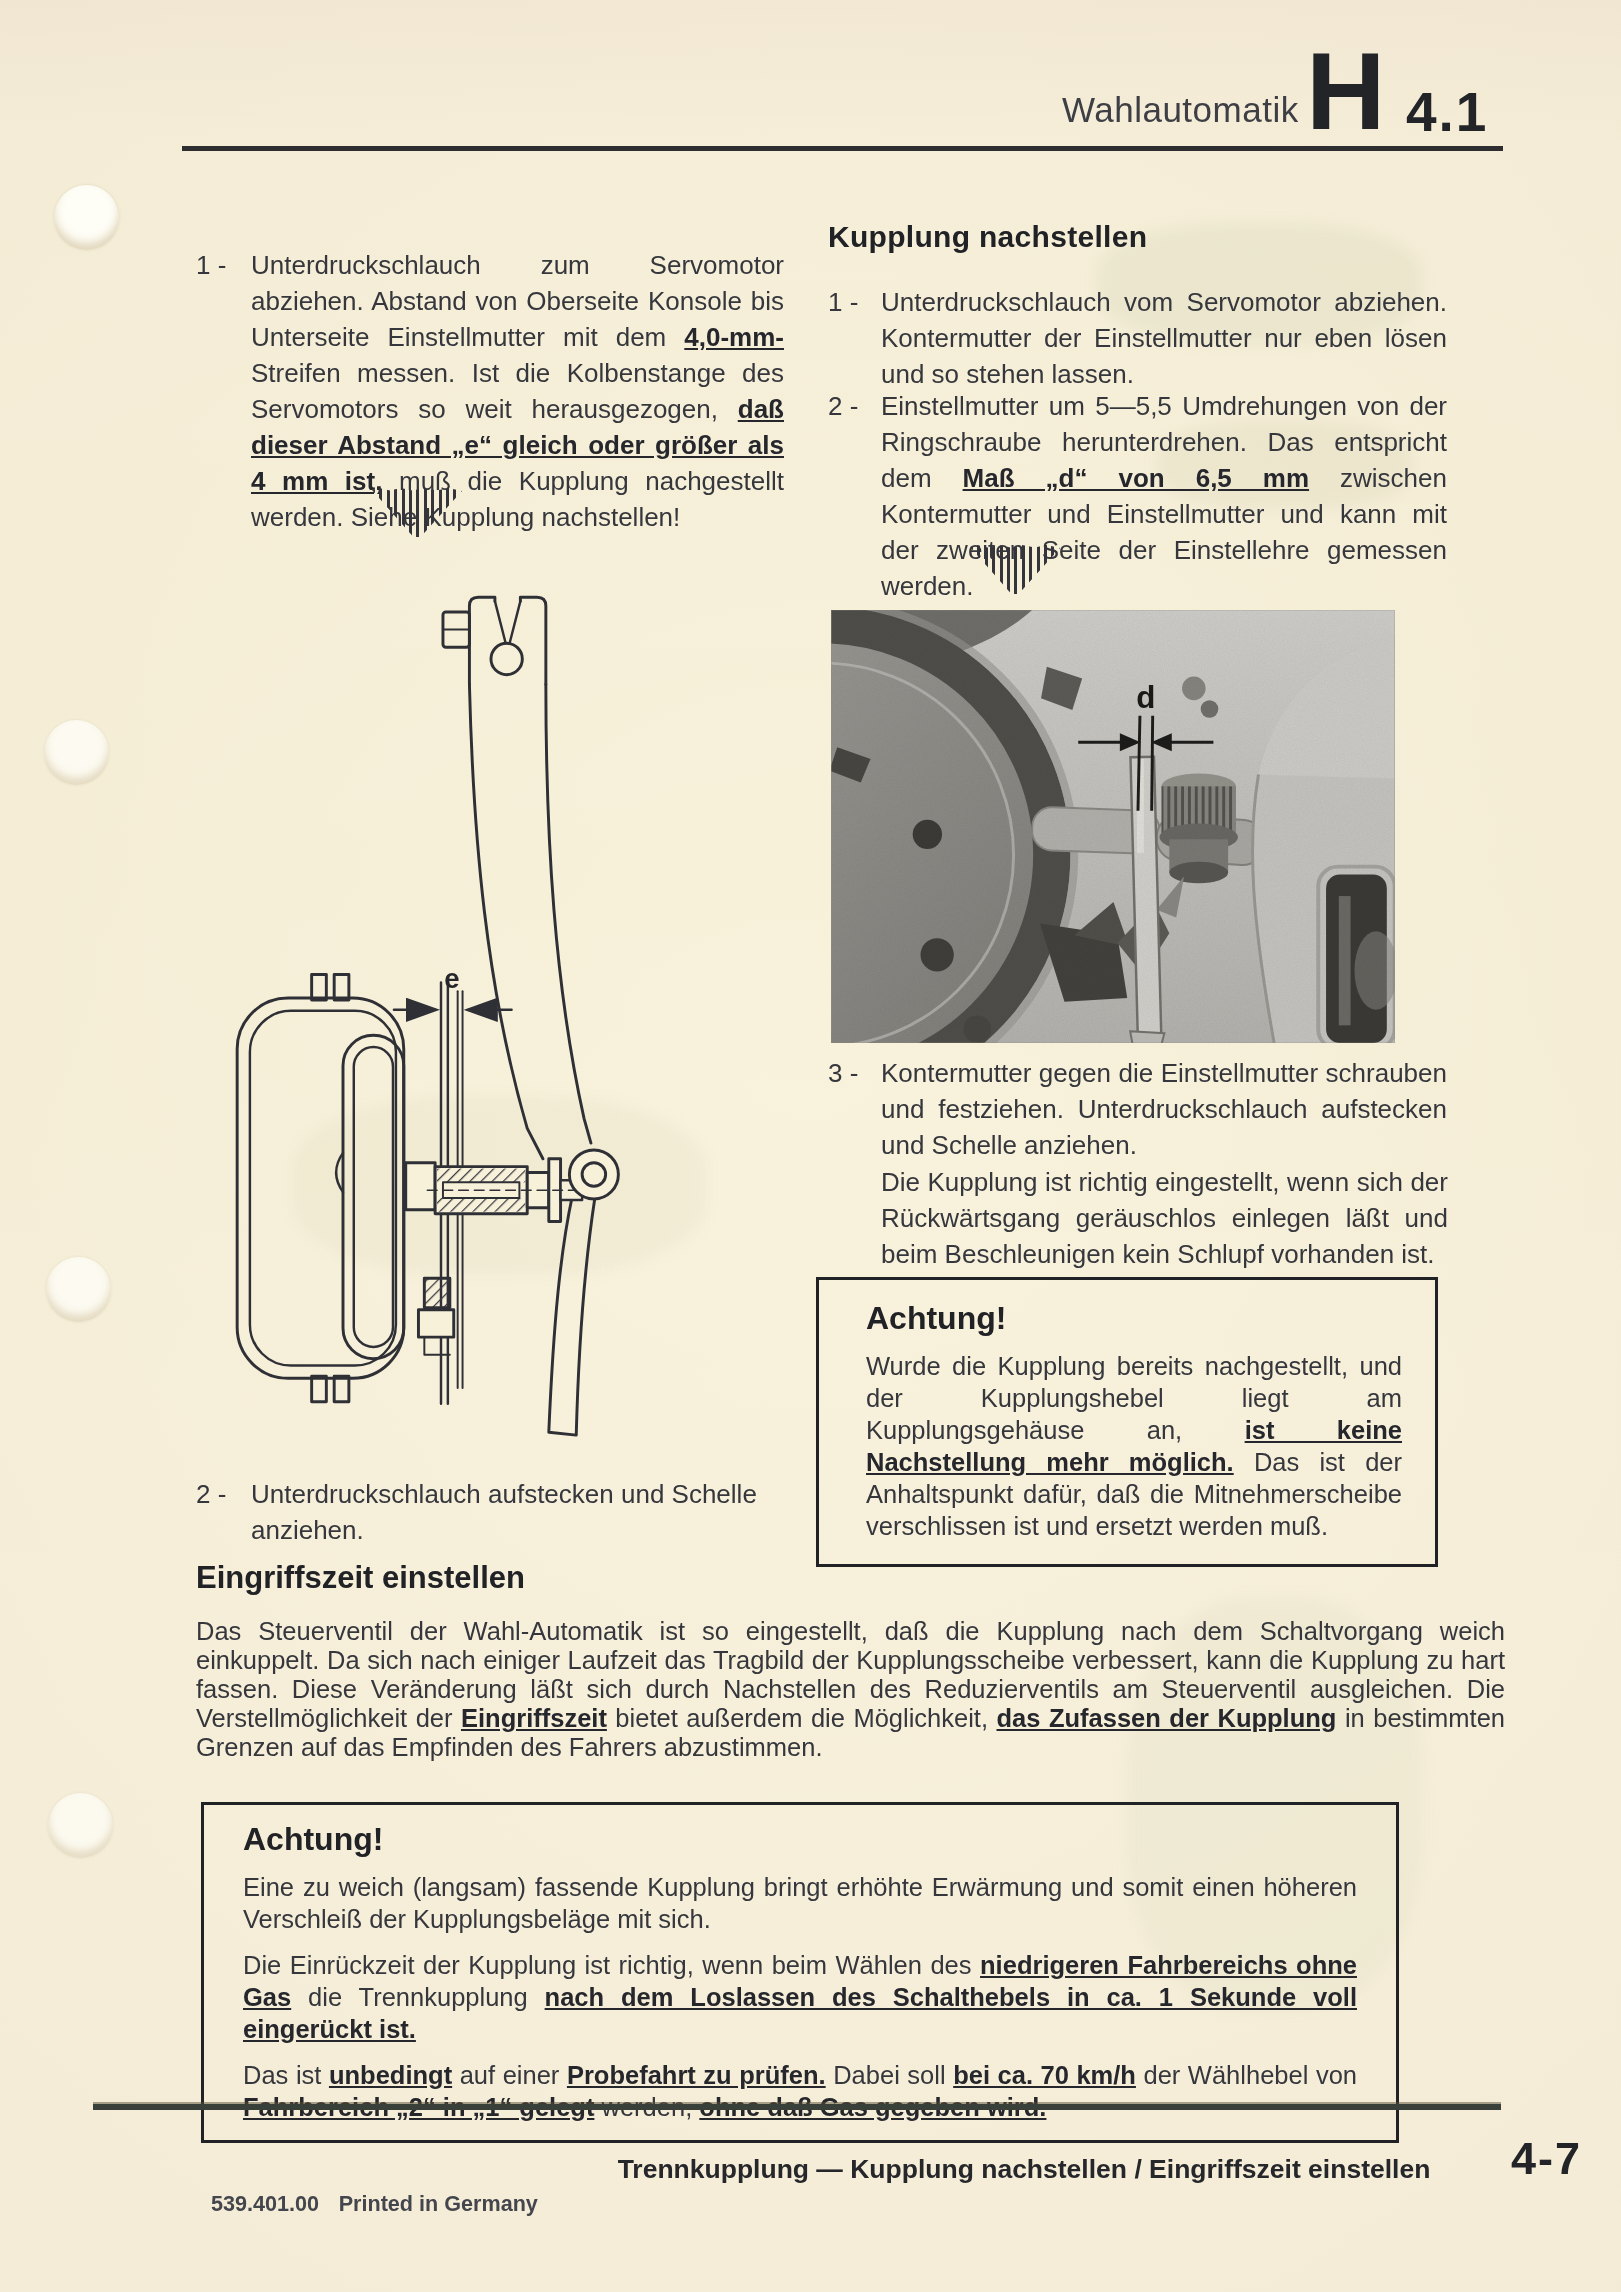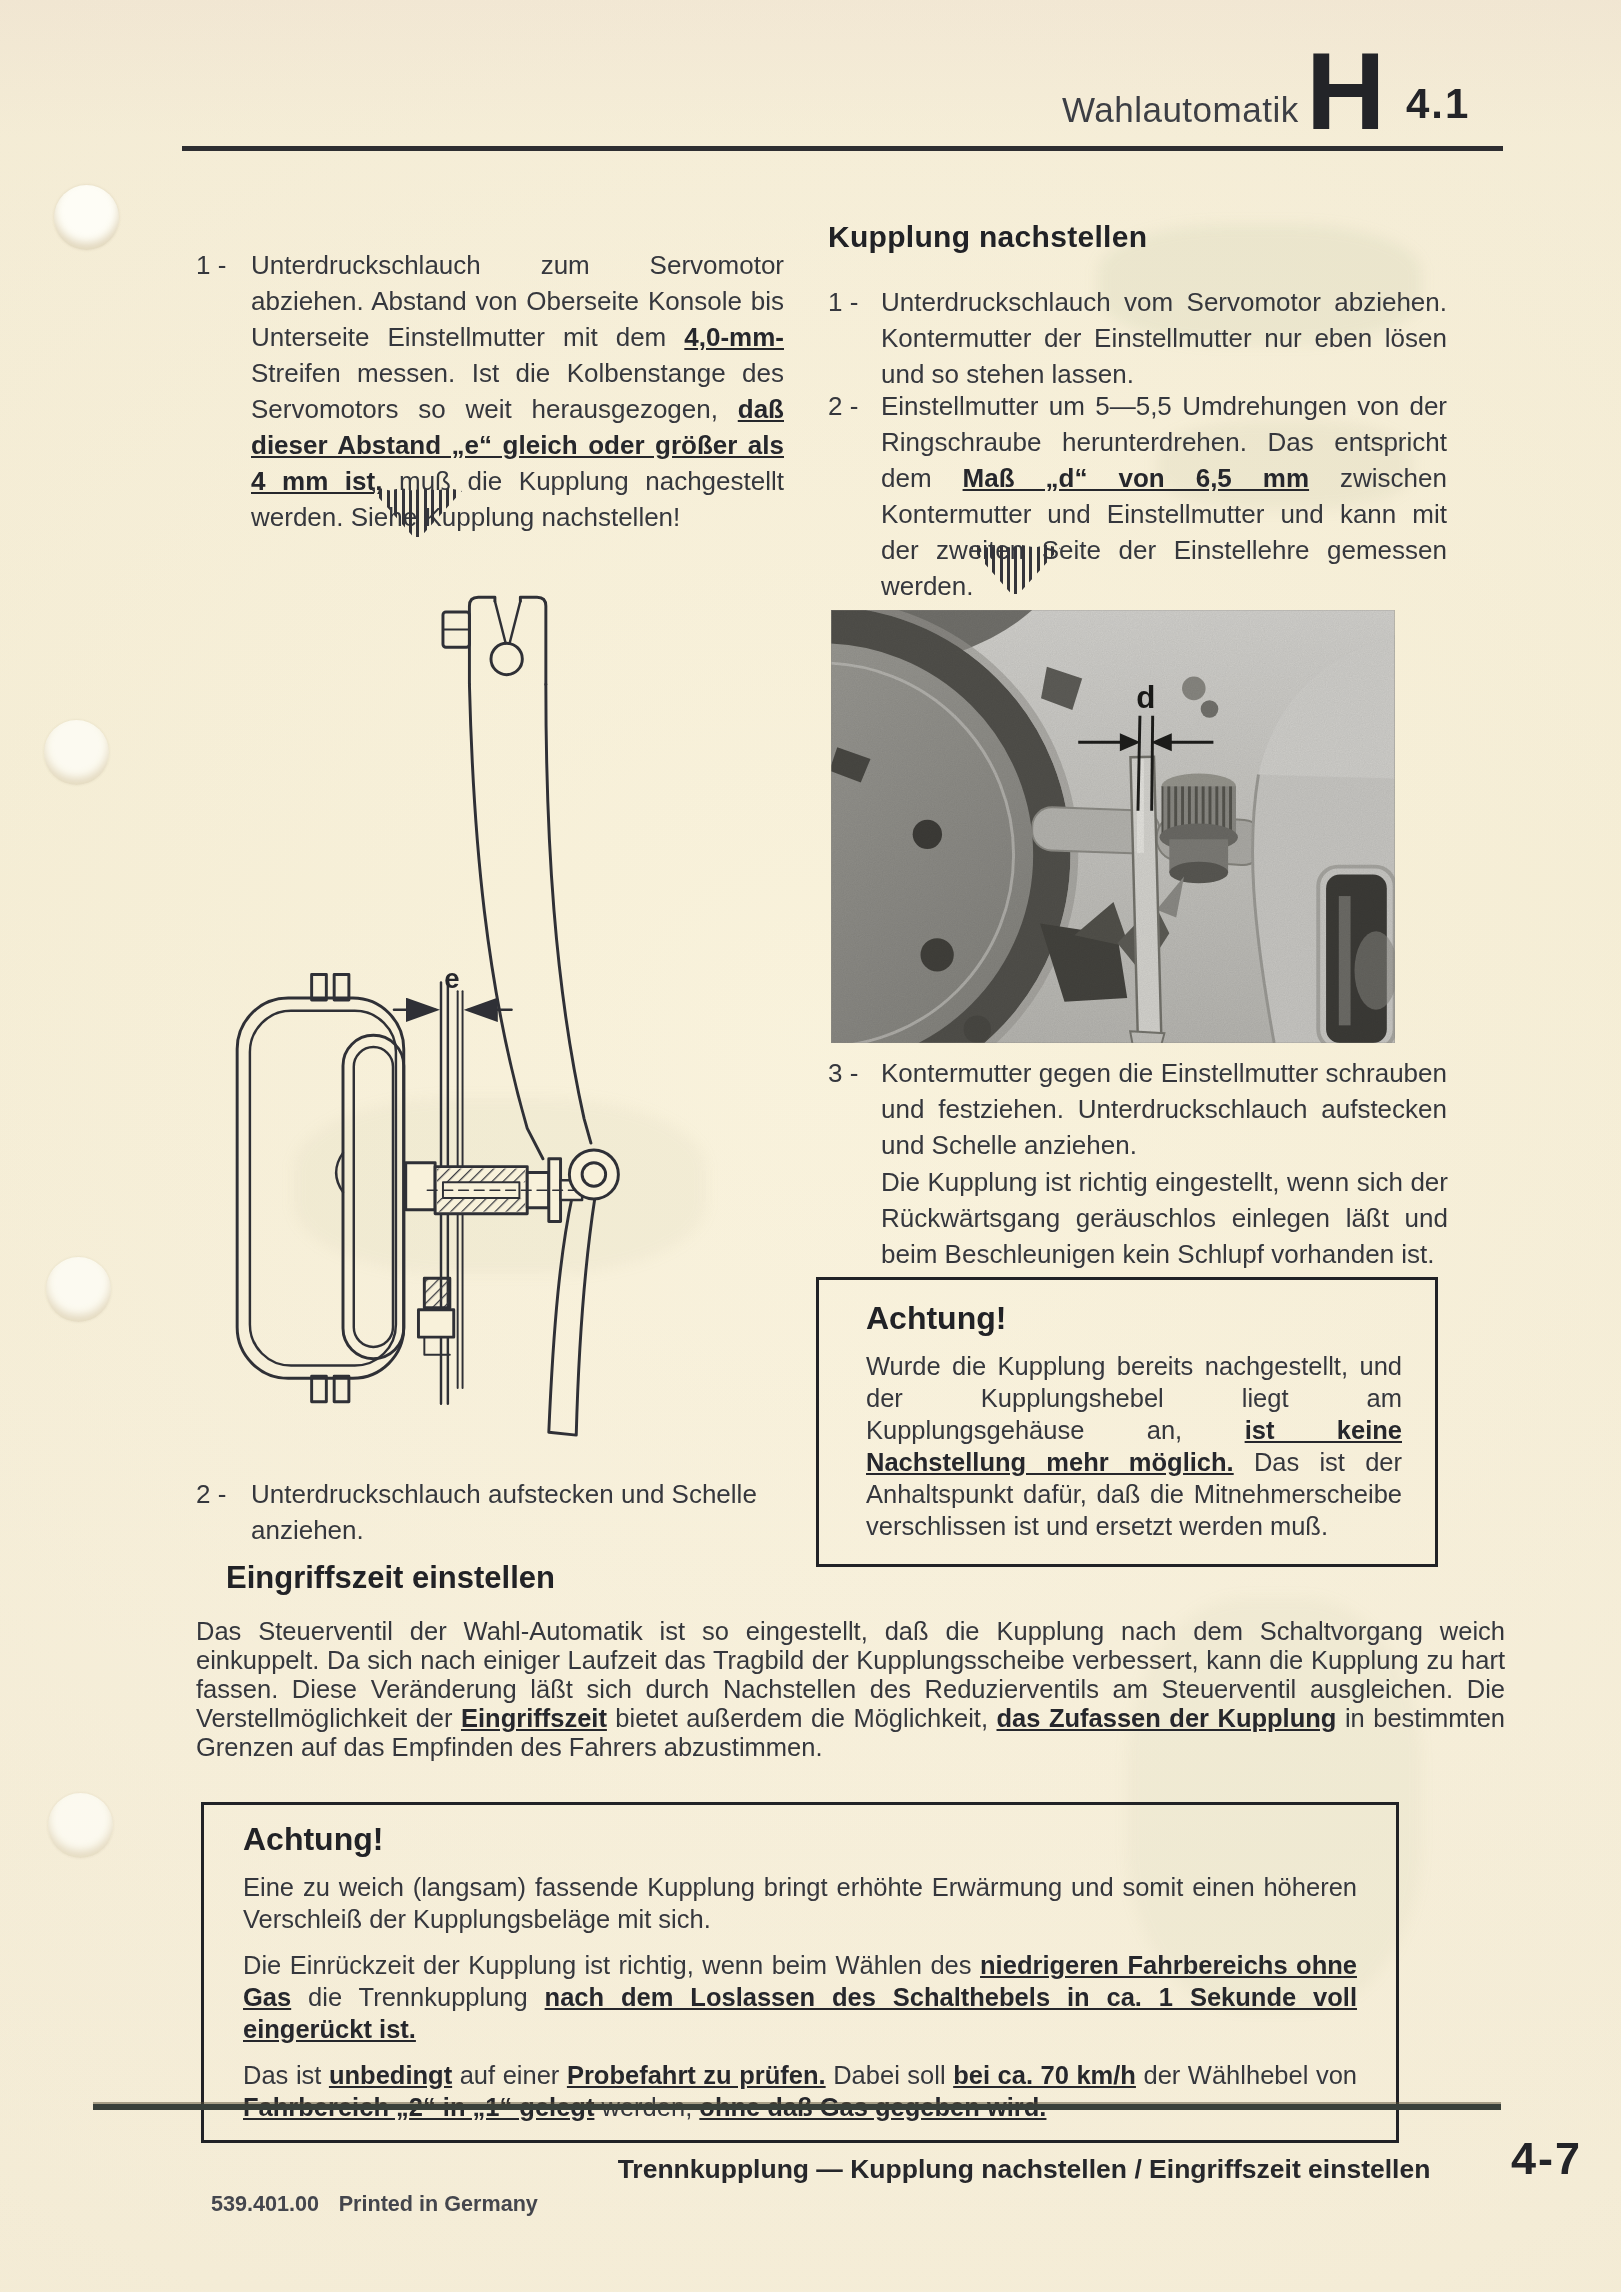--- a/index.html
+++ b/index.html
@@ -12,37 +12,37 @@
     color:#35373d;
     -webkit-font-smoothing:antialiased;
   }
   .b{font-weight:700;color:#26272c;text-decoration:underline;}
   .hole{position:absolute;width:65px;height:65px;border-radius:50%;
     background:#fefdf6;box-shadow:inset 0 -6.9px 8.8px rgba(185,160,105,.40), 0 0 2.9px rgba(120,100,60,.15);}
   .smudge{position:absolute;border-radius:40%;filter:blur(6.9px);pointer-events:none;}
   
   .hdr-word{position:absolute;top:90px;left:1062px;font-size:35px;letter-spacing:0.5px;color:#3d3f45;}
   .hdr-H{position:absolute;top:39px;left:1306px;font-size:110px;line-height:.95;font-weight:700;color:#232428;letter-spacing:-2px;}
-  .hdr-ver{position:absolute;top:80px;left:1406px;font-size:42px;font-weight:700;color:#232428;letter-spacing:2px;}
+  .hdr-ver{position:absolute;top:80px;left:1406px;font-size:55px;font-weight:700;color:#232428;letter-spacing:2px;}
   .hdr-rule{position:absolute;top:146px;left:182px;width:1321px;height:4.9px;background:#2e2e31;}
   
   .item{position:absolute;display:flex;font-size:26px;line-height:36px;}
   .item .mk{flex:0 0 55px;}
   .item .tx{flex:1;text-align:justify;}
   .plain{position:absolute;font-size:26px;line-height:36px;text-align:justify;}
   .col-head{position:absolute;font-size:30px;font-weight:700;color:#212226;letter-spacing:0.3px;}
   
   .tri{position:absolute;width:90px;height:49px;
     background:repeating-linear-gradient(90deg,#34343a 0 2.9px,rgba(0,0,0,0) 2.9px 7.4px);
     clip-path:polygon(0 4%,8% 0,20% 5%,32% 0,45% 5%,58% 0,72% 5%,85% 0,100% 6%,54% 100%,46% 100%);}
   
   .warn{position:absolute;border:3.9px solid #212226;box-sizing:border-box;}
   .warn .wt{font-size:32px;font-weight:700;color:#212226;}
   .warn .wb{margin-top:13.7px;font-size:25.5px;line-height:32px;text-align:justify;}
-  .sec-head{position:absolute;font-size:31px;font-weight:700;color:#212226;margin-left:30px;}
+  .sec-head{position:absolute;font-size:31px;font-weight:700;color:#212226;}
   .intro{position:absolute;font-size:25.5px;line-height:29px;text-align:justify;}
   
   .f-rule{position:absolute;top:2104px;left:93px;width:1408px;height:5.9px;background:#39403a;box-shadow:0 -2px 0 rgba(90,80,55,.5);}
   .f-title{position:absolute;top:2154px;left:588px;width:872px;text-align:center;font-size:26.5px;font-weight:700;color:#26272b;}
   .f-page{position:absolute;top:2133px;left:1511px;font-size:45px;font-weight:700;color:#232428;letter-spacing:2px;}
   .f-print{position:absolute;top:2191px;left:211px;font-size:21.6px;font-weight:700;color:#44464d;display:flex;gap:19.6px;justify-content:center;}
   svg{position:absolute;}
   svg text{font-family:"Liberation Sans",sans-serif;}
 </style>
 </head>

